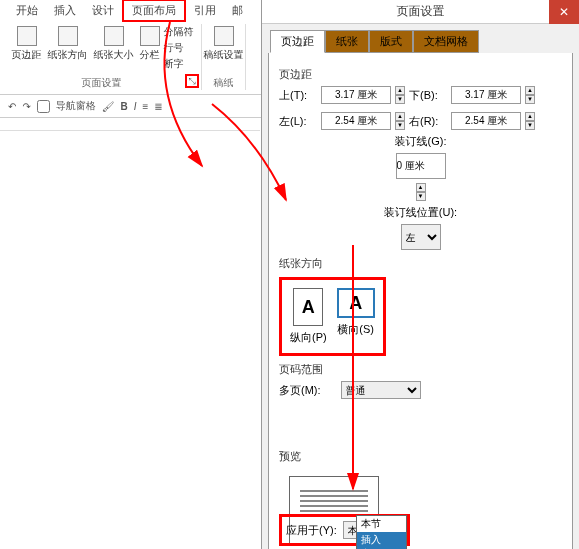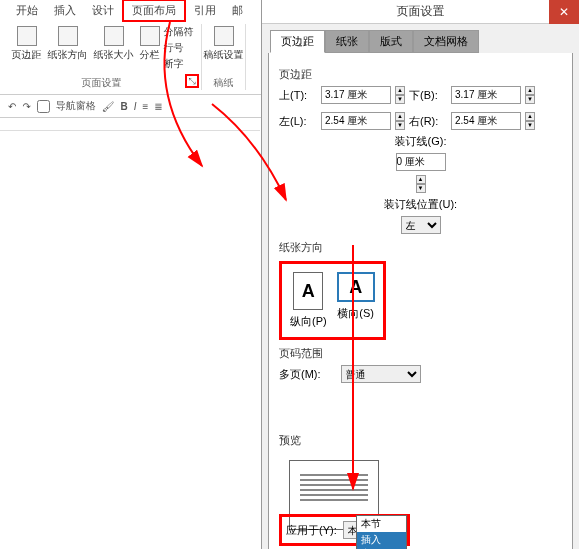--- a/index.html
+++ b/index.html
@@ -17,30 +17,30 @@
 .group-title { font-size: 10px; color: #666; }
 .small-items { font-size: 10px; line-height: 16px; color: #333; }
 .launcher { position: absolute; right: 2px; bottom: 2px; width: 14px; height: 14px; border: 2px solid red; font-size: 9px; text-align: center; line-height: 10px; color: #555; cursor: pointer; }
 .qat { display: flex; gap: 6px; padding: 4px 8px; align-items: center; border-bottom: 1px solid #ccc; font-size: 10px; color: #555; }
 .qat-btn { cursor: pointer; }
 .doc-area { position: absolute; left: 0; top: 130px; width: 260px; height: 419px; background: #fff; border-top: 1px solid #ddd; }
 .dialog { position: absolute; right: 0; top: 0; width: 318px; height: 549px; background: #f0f0f0; border-left: 1px solid #999; }
 .dlg-title { background: #fff; height: 24px; display: flex; align-items: center; justify-content: center; border-bottom: 1px solid #ccc; font-size: 12px; color: #333; position: relative; }
 .dlg-close { position: absolute; right: 0; top: 0; width: 30px; height: 24px; background: #c94030; color: #fff; text-align: center; line-height: 24px; cursor: pointer; }
 .dlg-tabs { display: flex; padding: 6px 8px 0; gap: 0; }
-.dlg-tab { padding: 3px 10px; border: 1px solid #999; background: #a3a3a3; font-size: 11px; cursor: pointer; }
+.dlg-tab { padding: 3px 10px; border: 1px solid #999; background: #a16207; font-size: 11px; cursor: pointer; }
 .dlg-tab.active { background: #fff; border-bottom: 1px solid #fff; }
 .dlg-body { padding: 8px 10px; background: #fff; margin: 0 6px; border: 1px solid #999; border-top: none; height: 500px; position: relative; }
 .section-label { font-size: 11px; color: #333; margin: 6px 0 4px; }
 .margin-grid { display: grid; grid-template-columns: 40px 72px 12px 40px 72px 12px; gap: 8px 2px; align-items: center; font-size: 11px; }
-.margin-grid input { width: 70px; height: 18px; font-size: 10px; padding: 0 3px; border: 1px solid #999; }
+.margin-grid input { width: 70px; height: 18px; font-size: 10px; padding: 0 13px; border: 1px solid #999; }
 .spinner { width: 10px; height: 18px; display: flex; flex-direction: column; }
 .spinner span { flex: 1; border: 1px solid #999; font-size: 6px; text-align: center; line-height: 7px; cursor: pointer; background: #eee; }
 .gutter-row { display: flex; gap: 4px; align-items: center; font-size: 11px; margin-top: 4px; flex-direction: column; }
-.gutter-row input, .gutter-row select { height: 18px; font-size: 10px; border: 1px solid #999; }
+.gutter-row input, .gutter-row select { height: 26px; font-size: 10px; border: 1px solid #999; }
 .orient-box { border: 3px solid red; display: inline-flex; gap: 10px; padding: 8px; margin-top: 2px; }
 .orient-item { display: flex; flex-direction: column; align-items: center; gap: 4px; cursor: pointer; }
 .orient-icon { width: 36px; height: 36px; border: 1px solid #666; display: flex; align-items: center; justify-content: center; font-size: 18px; font-weight: bold; }
 .orient-icon.selected { border: 2px solid #2a7ab8; }
 .page-range { }
 .page-range-row { display: flex; gap: 20px; align-items: center; margin-top: 4px; }
 .page-range-row select { width: 80px; height: 18px; border: 1px solid #999; font-size: 10px; }
 .preview { margin-top: 50px; }
 .preview-box { width: 90px; height: 70px; border: 1px solid #666; margin: 12px 0 0 10px; padding: 10px; background: #fff; }
 .preview-box .line { height: 2px; background: #888; margin: 3px 0; }

